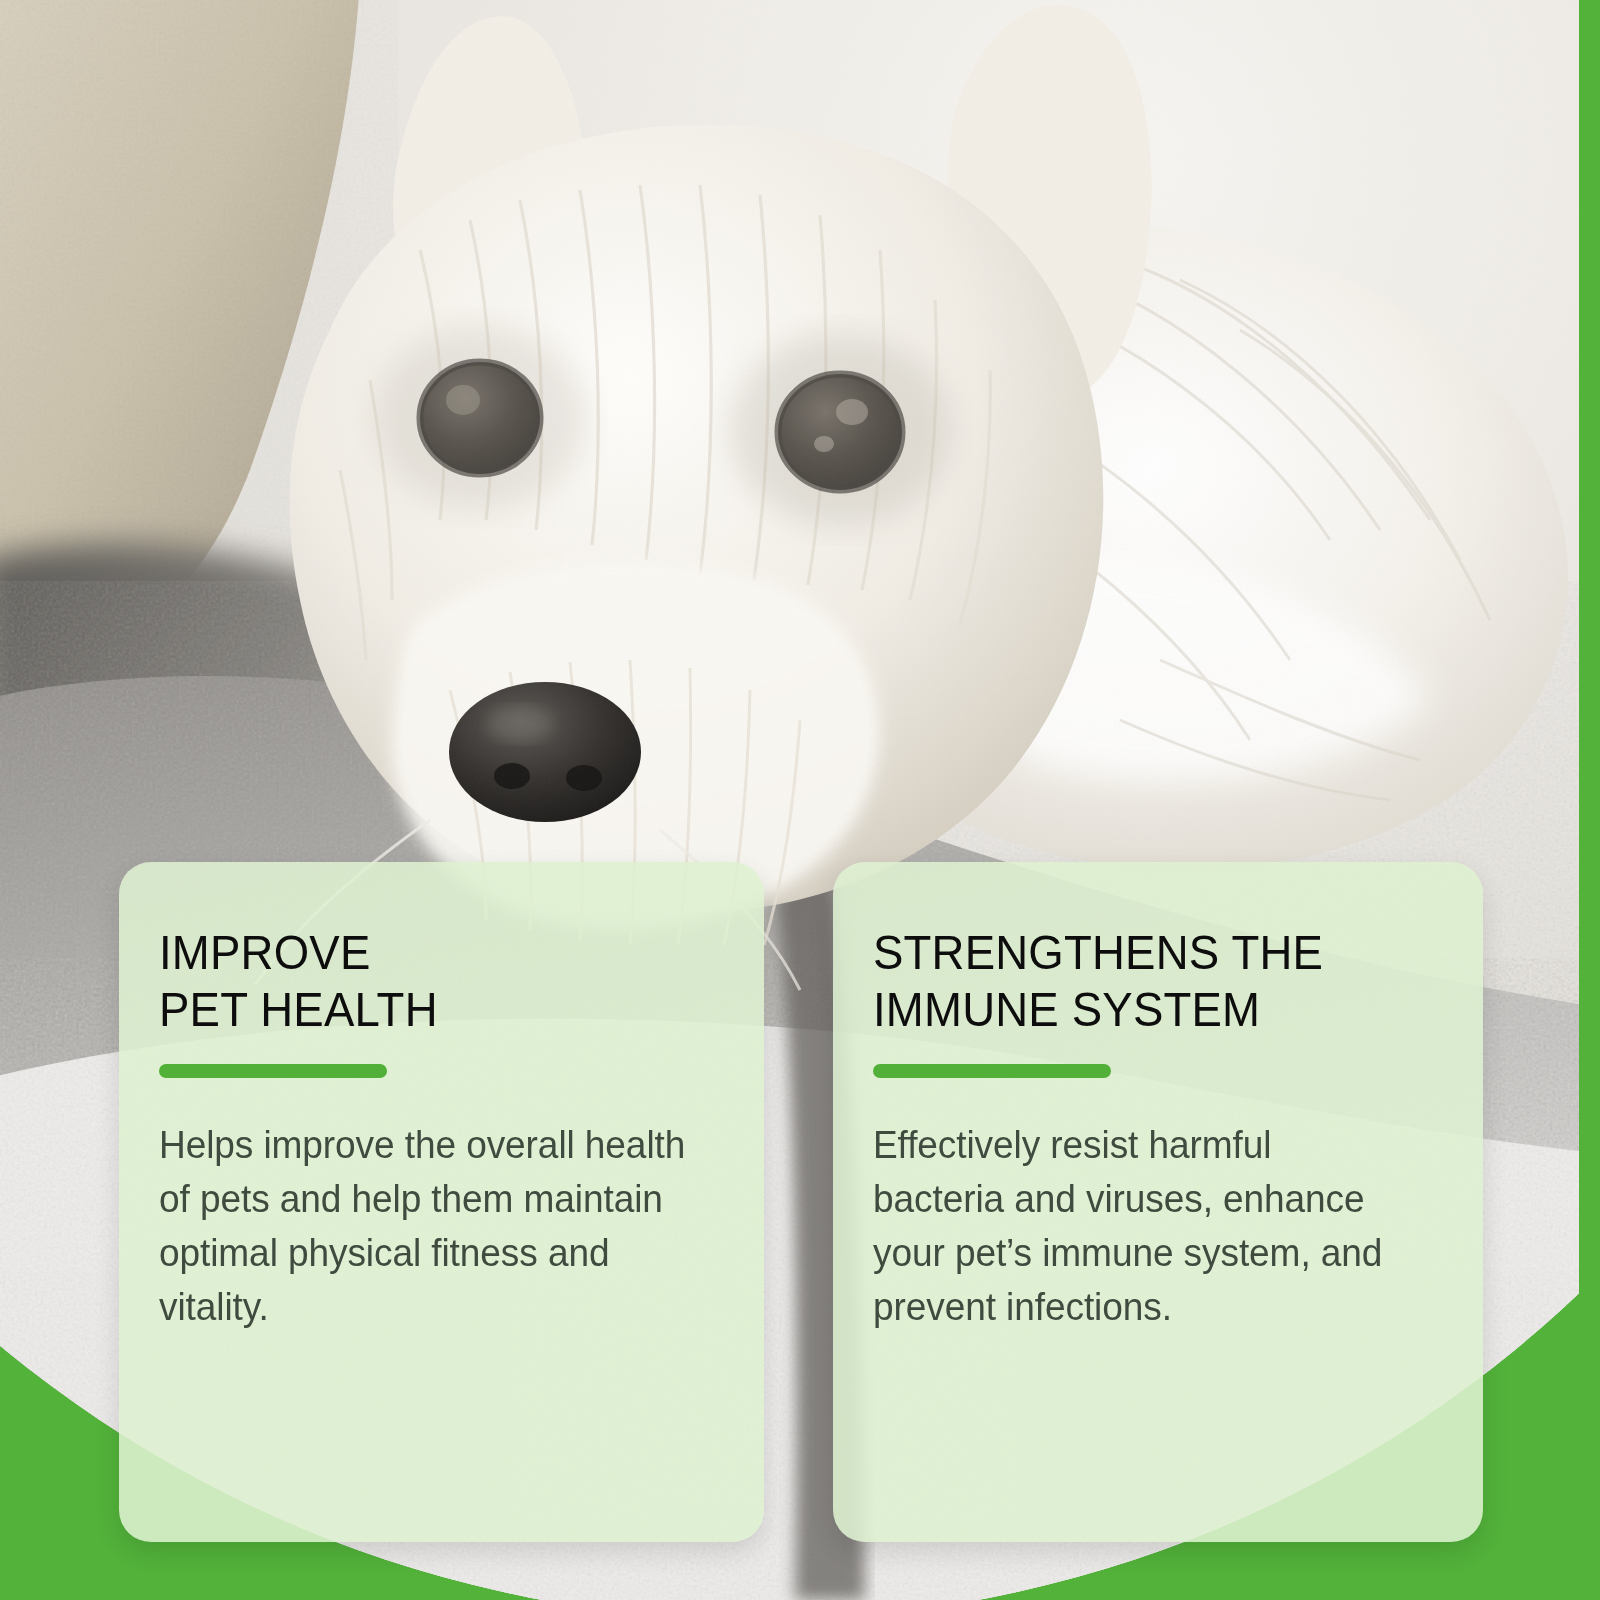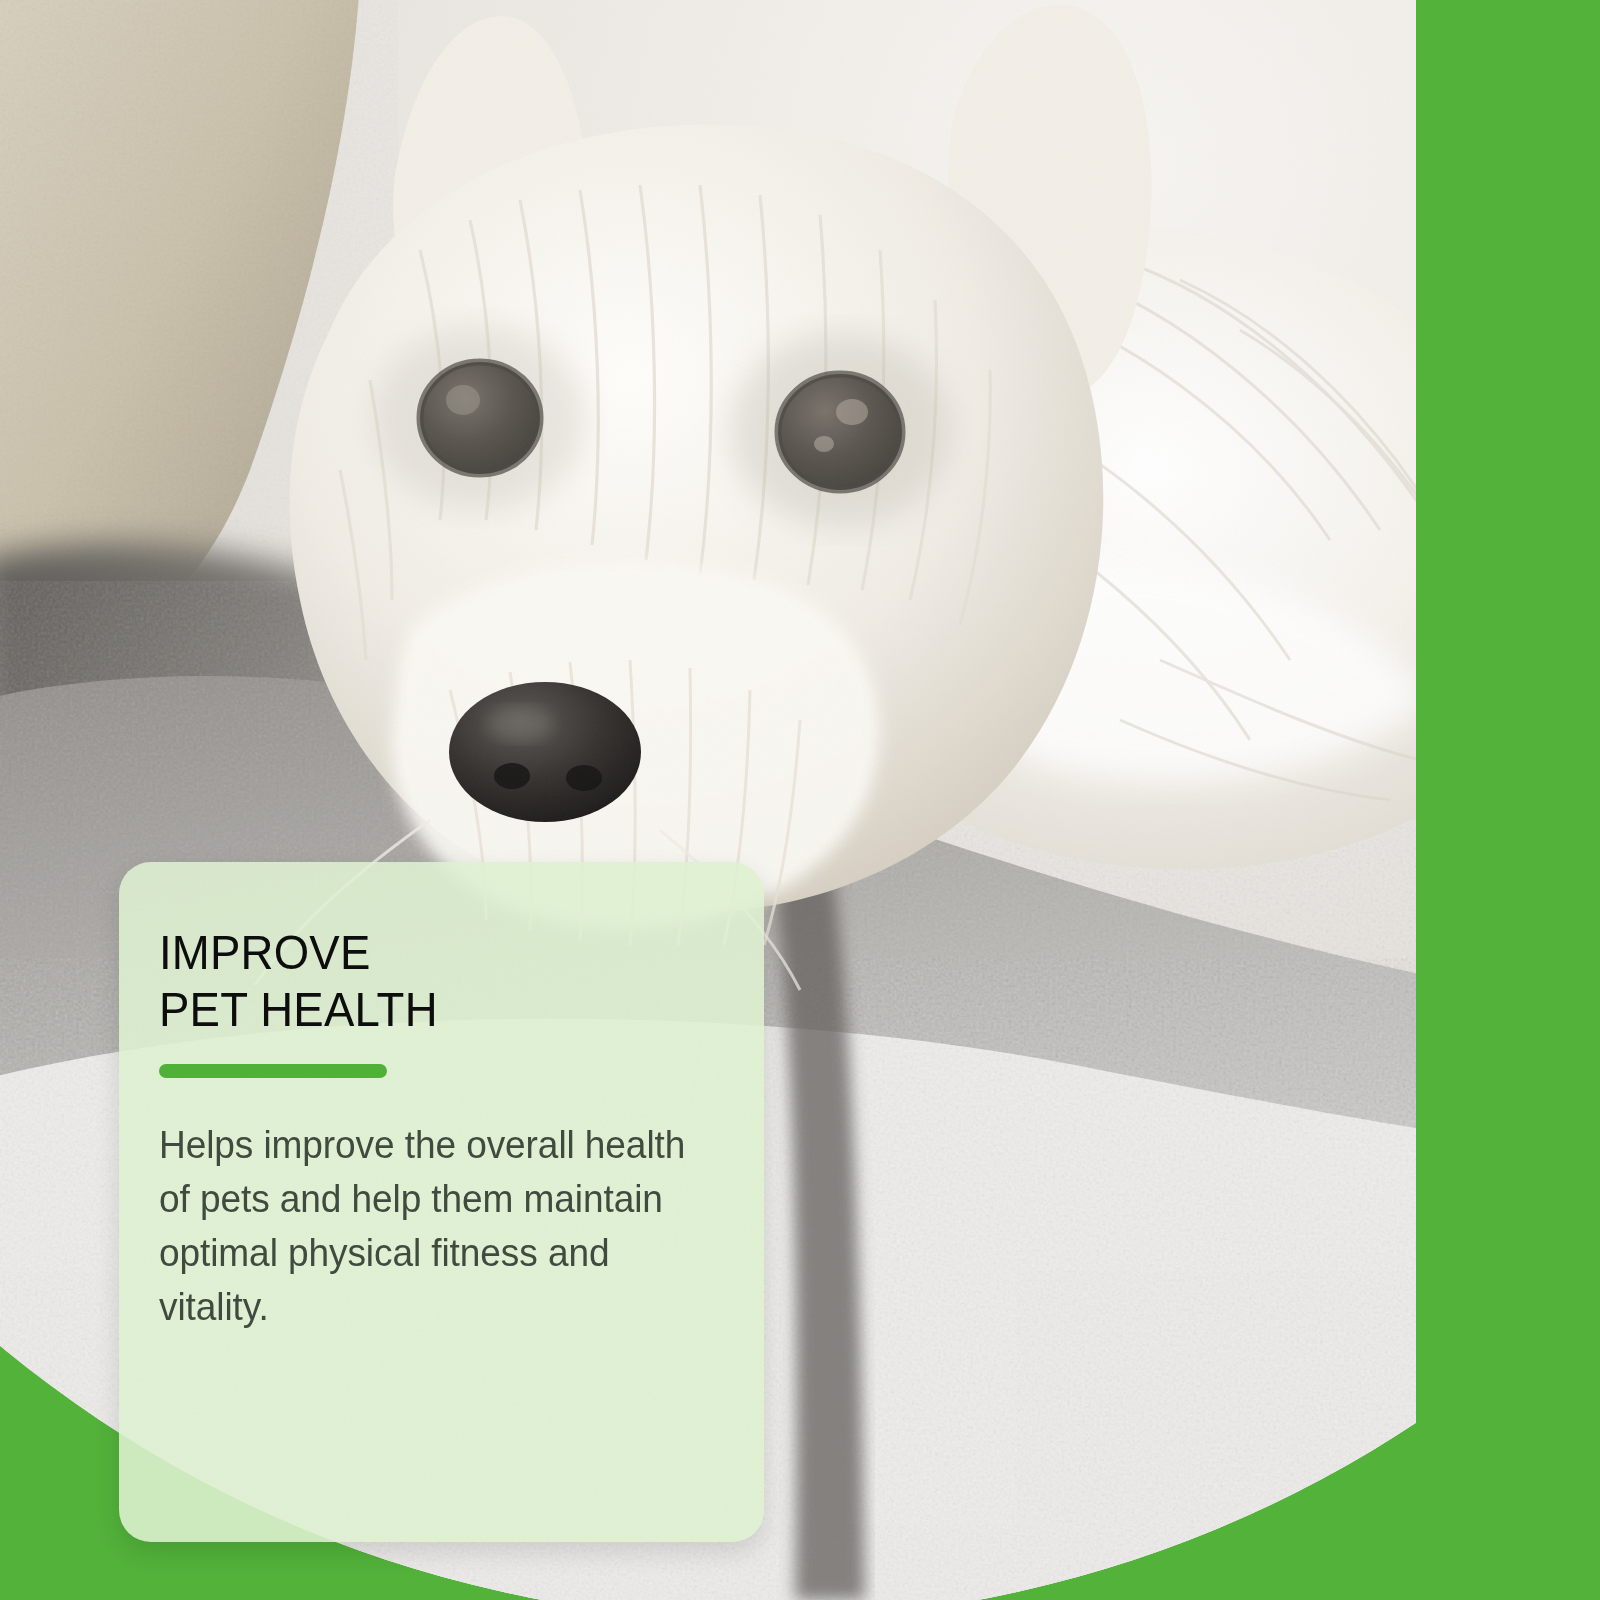--- a/index.html
+++ b/index.html
@@ -4,21 +4,21 @@
 <style>
   html,body{margin:0;padding:0;}
   body{
     width:1600px;height:1600px;
     font-family:"Liberation Sans", sans-serif;
     background:#52B23A;
     overflow:hidden;
   }
   #poster{
     position:relative;
-    width:1416px;height:1600px;
+    width:1579px;height:1600px;
     background:#52B23A;
     overflow:hidden;
   }
 
   
   #photo-mask{
     position:absolute;
     left:-430px; top:-760px;
     width:2380px; height:2380px;
     border-radius:50%;
@@ -252,14 +252,20 @@
     </div>
   </div>
 
   <div class="card" id="card-left">
     <h2 class="card-title">IMPROVE
 PET HEALTH</h2>
     <div class="accent-bar"></div>
     <p class="card-body">Helps improve the overall health of pets and help them maintain optimal physical fitness and vitality.</p>
   </div>
 
+  <div class="card" id="card-right">
+    <h2 class="card-title">STRENGTHENS THE
+IMMUNE SYSTEM</h2>
+    <div class="accent-bar"></div>
+    <p class="card-body">Effectively resist harmful bacteria and viruses, enhance your pet’s immune system, and prevent infections.</p>
+  </div>
 
 </div>
 
 </body></html>

